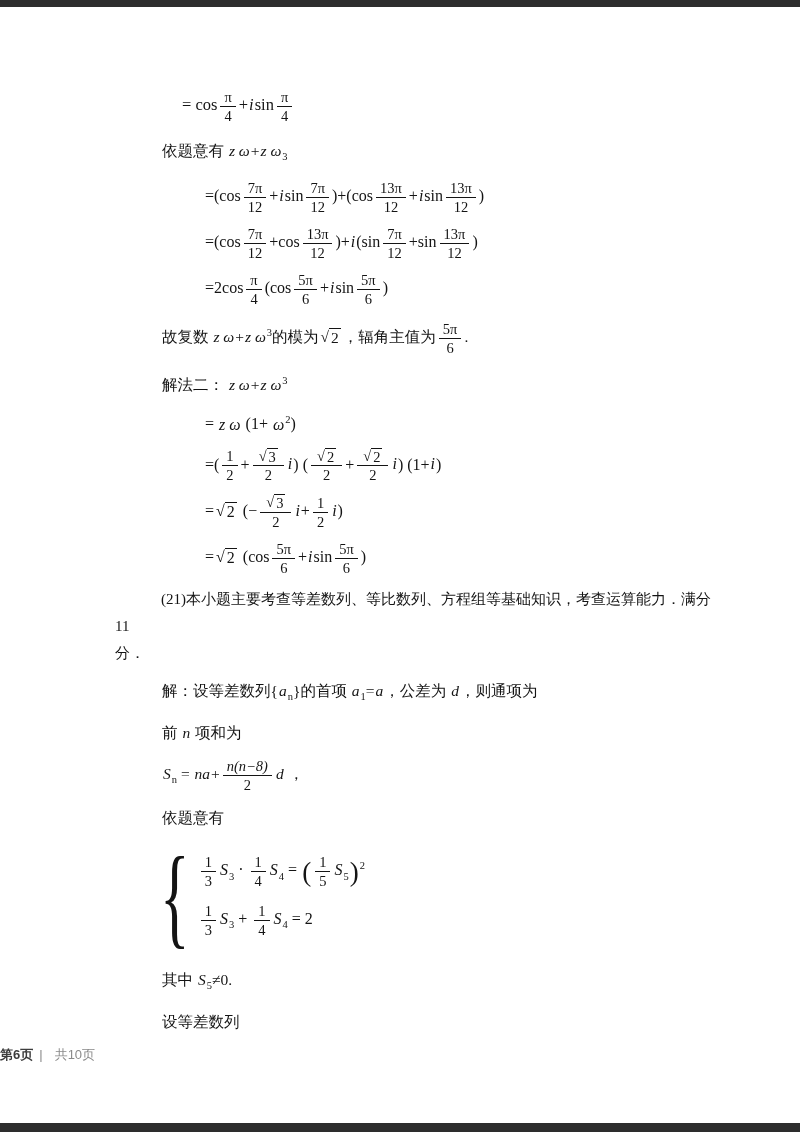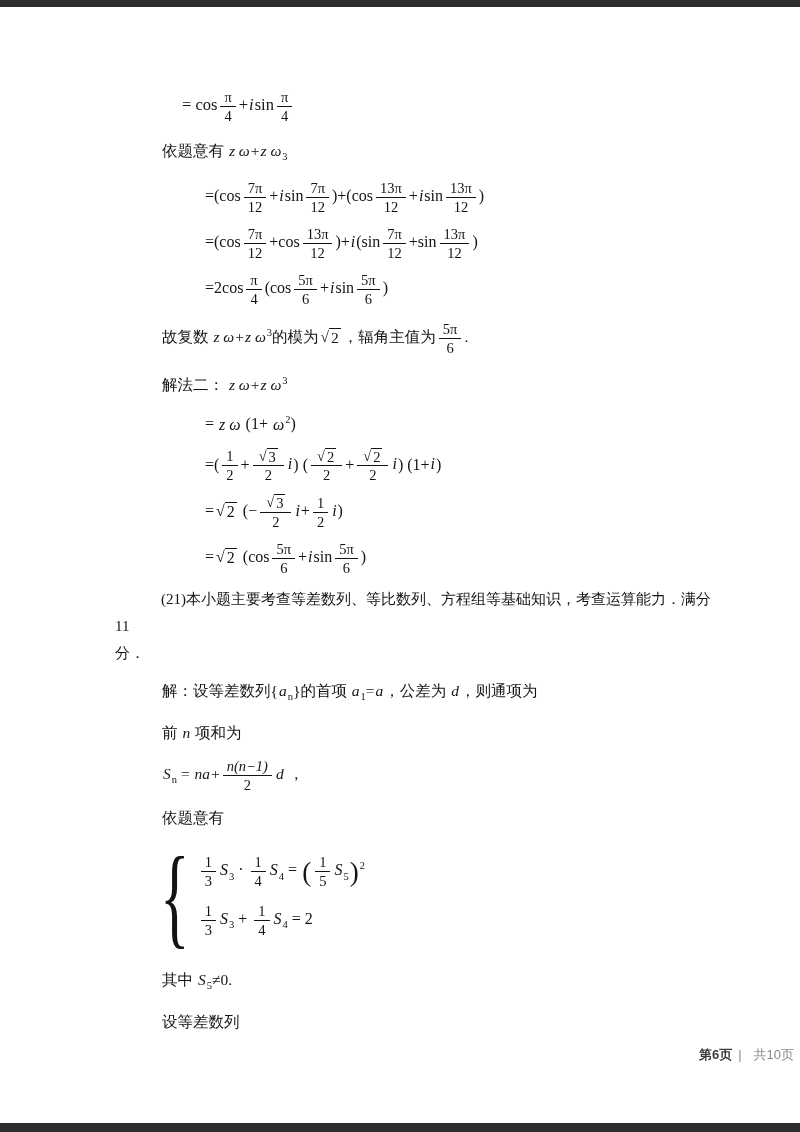--- a/index.html
+++ b/index.html
@@ -32,21 +32,21 @@
   sup.msup{font-size:10.5px;}
   .bigp{font-size:27px;vertical-align:middle;font-weight:300;padding:0 1px;}
 
   
   .system{display:flex;align-items:center;margin:0 0 16px 145px;}
   .brace{font-size:112px;line-height:1;font-weight:300;transform:scale(0.55,1);transform-origin:left center;margin-right:-16px;}
   .syscol{display:flex;flex-direction:column;gap:12px;}
   .sysline{font-size:16px;line-height:26px;}
 
   
-  .footer{position:absolute;left:0;bottom:68px;width:100%;text-align:right;font-size:13px;
+  .footer{position:absolute;left:0;bottom:68px;width:100%;text-align:left;font-size:13px;
           font-family:"Liberation Sans","DejaVu Sans",sans-serif;}
   .footer .strong{color:var(--footer-strong,#3c3c3c);font-weight:bold;}
   .footer .muted{color:var(--footer-muted,#8a8a8a);padding:0 6px;}
 </style>
 </head>
 <body>
 
 <div class="page">
   <div class="edge top"></div>
 
@@ -79,21 +79,21 @@
               <span class="rad">√</span>
               <span class="radbody">3</span>
             </span></span><span class="den">2</span></span><span class="mv">i</span><span class="mt">+</span><span class="frac"><span class="num">1</span><span class="den">2</span></span><span class="mv">i</span><span class="mt">)</span></div>
       <div class="line-eq"><span class="mt">=</span><span class="sqrt">
           <span class="rad">√</span>
           <span class="radbody">2</span>
         </span><span class="mt"> (cos</span><span class="frac"><span class="num">5π</span><span class="den">6</span></span><span class="mt">+</span><span class="mv">i</span><span class="mt">sin</span><span class="frac"><span class="num">5π</span><span class="den">6</span></span><span class="mt">)</span></div>
       <div class="line-para"><span class="mt">(21)本小题主要考查等差数列、等比数列、方程组等基础知识，考查运算能力．满分 11</span><br><span class="mt">分．</span></div>
       <div class="line-body"><span class="mt">解：设等差数列{</span><span class="mv">a</span><sub class="msub">n</sub><span class="mt">}的首项 </span><span class="mv">a</span><sub class="msub">1</sub><span class="mt">=</span><span class="mv">a</span><span class="mt">，公差为 </span><span class="mv">d</span><span class="mt">，则通项为</span></div>
       <div class="line-body"><span class="mt">前 </span><span class="mv">n</span><span class="mt"> 项和为</span></div>
-      <div class="line-body"><span class="mv">S</span><sub class="msub">n</sub><span class="mt"> = </span><span class="mv">na</span><span class="mt">+</span><span class="frac"><span class="num" style="font-style: italic;">n(n−1)</span><span class="den">2</span></span><span class="mv">d</span><span class="mt"> ，</span></div>
+      <div class="line-body"><span class="mv">S</span><sub class="msub">n</sub><span class="mt"> = </span><span class="mv">na</span><span class="mt">+</span><span class="frac"><span class="num" style="font-style: italic;">n(n−8)</span><span class="den">2</span></span><span class="mv">d</span><span class="mt"> ，</span></div>
       <div class="line-body"><span class="mt">依题意有</span></div>
       <div class="system">
         <span class="brace">{</span>
         <div class="syscol">
           <div class="sysline"><span class="frac"><span class="num">1</span><span class="den">3</span></span><span class="mv">S</span><sub class="msub">3</sub><span class="mt"> · </span><span class="frac"><span class="num">1</span><span class="den">4</span></span><span class="mv">S</span><sub class="msub">4</sub><span class="mt"> = </span><span class="bigp">(</span><span class="frac"><span class="num">1</span><span class="den">5</span></span><span class="mv">S</span><sub class="msub">5</sub><span class="bigp">)</span><sup class="msup">2</sup></div>
           <div class="sysline"><span class="frac"><span class="num">1</span><span class="den">3</span></span><span class="mv">S</span><sub class="msub">3</sub><span class="mt"> + </span><span class="frac"><span class="num">1</span><span class="den">4</span></span><span class="mv">S</span><sub class="msub">4</sub><span class="mt"> = 2</span></div>
         </div>
       </div>
       <div class="line-body"><span class="mt">其中 </span><span class="mv">S</span><sub class="msub">5</sub><span class="mt">≠0.</span></div>
       <div class="line-body"><span class="mt">设等差数列</span></div>

